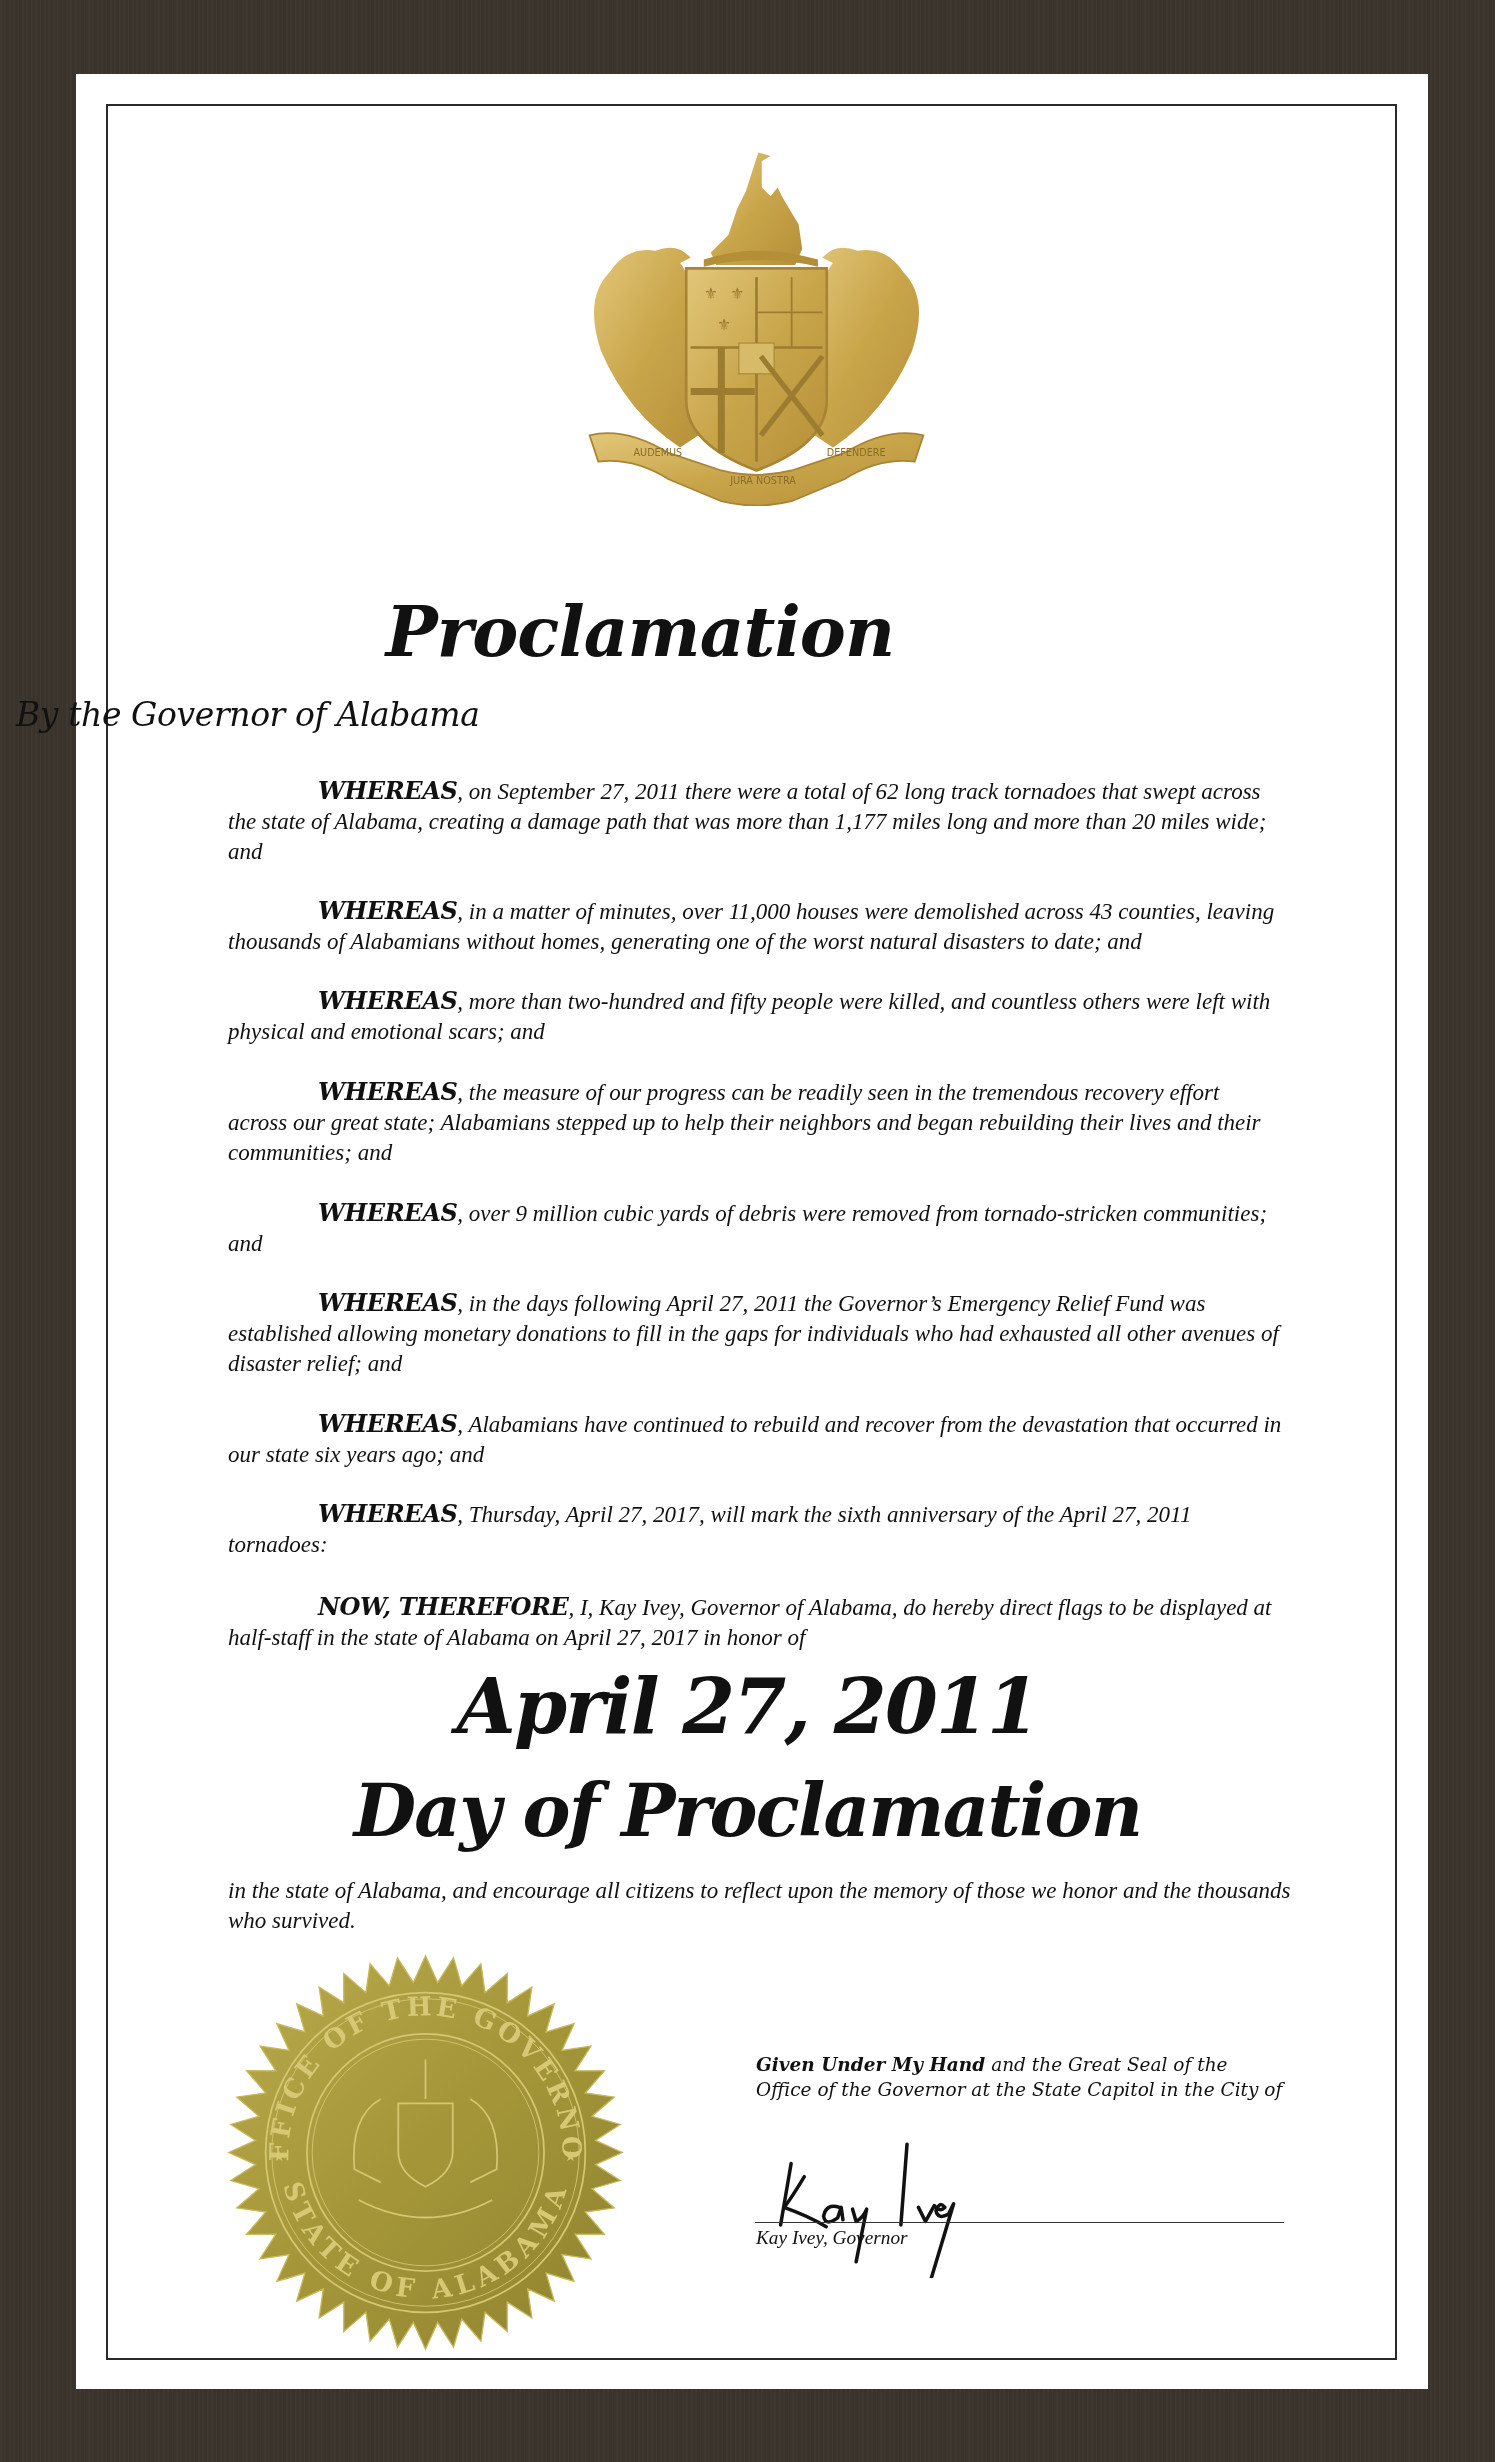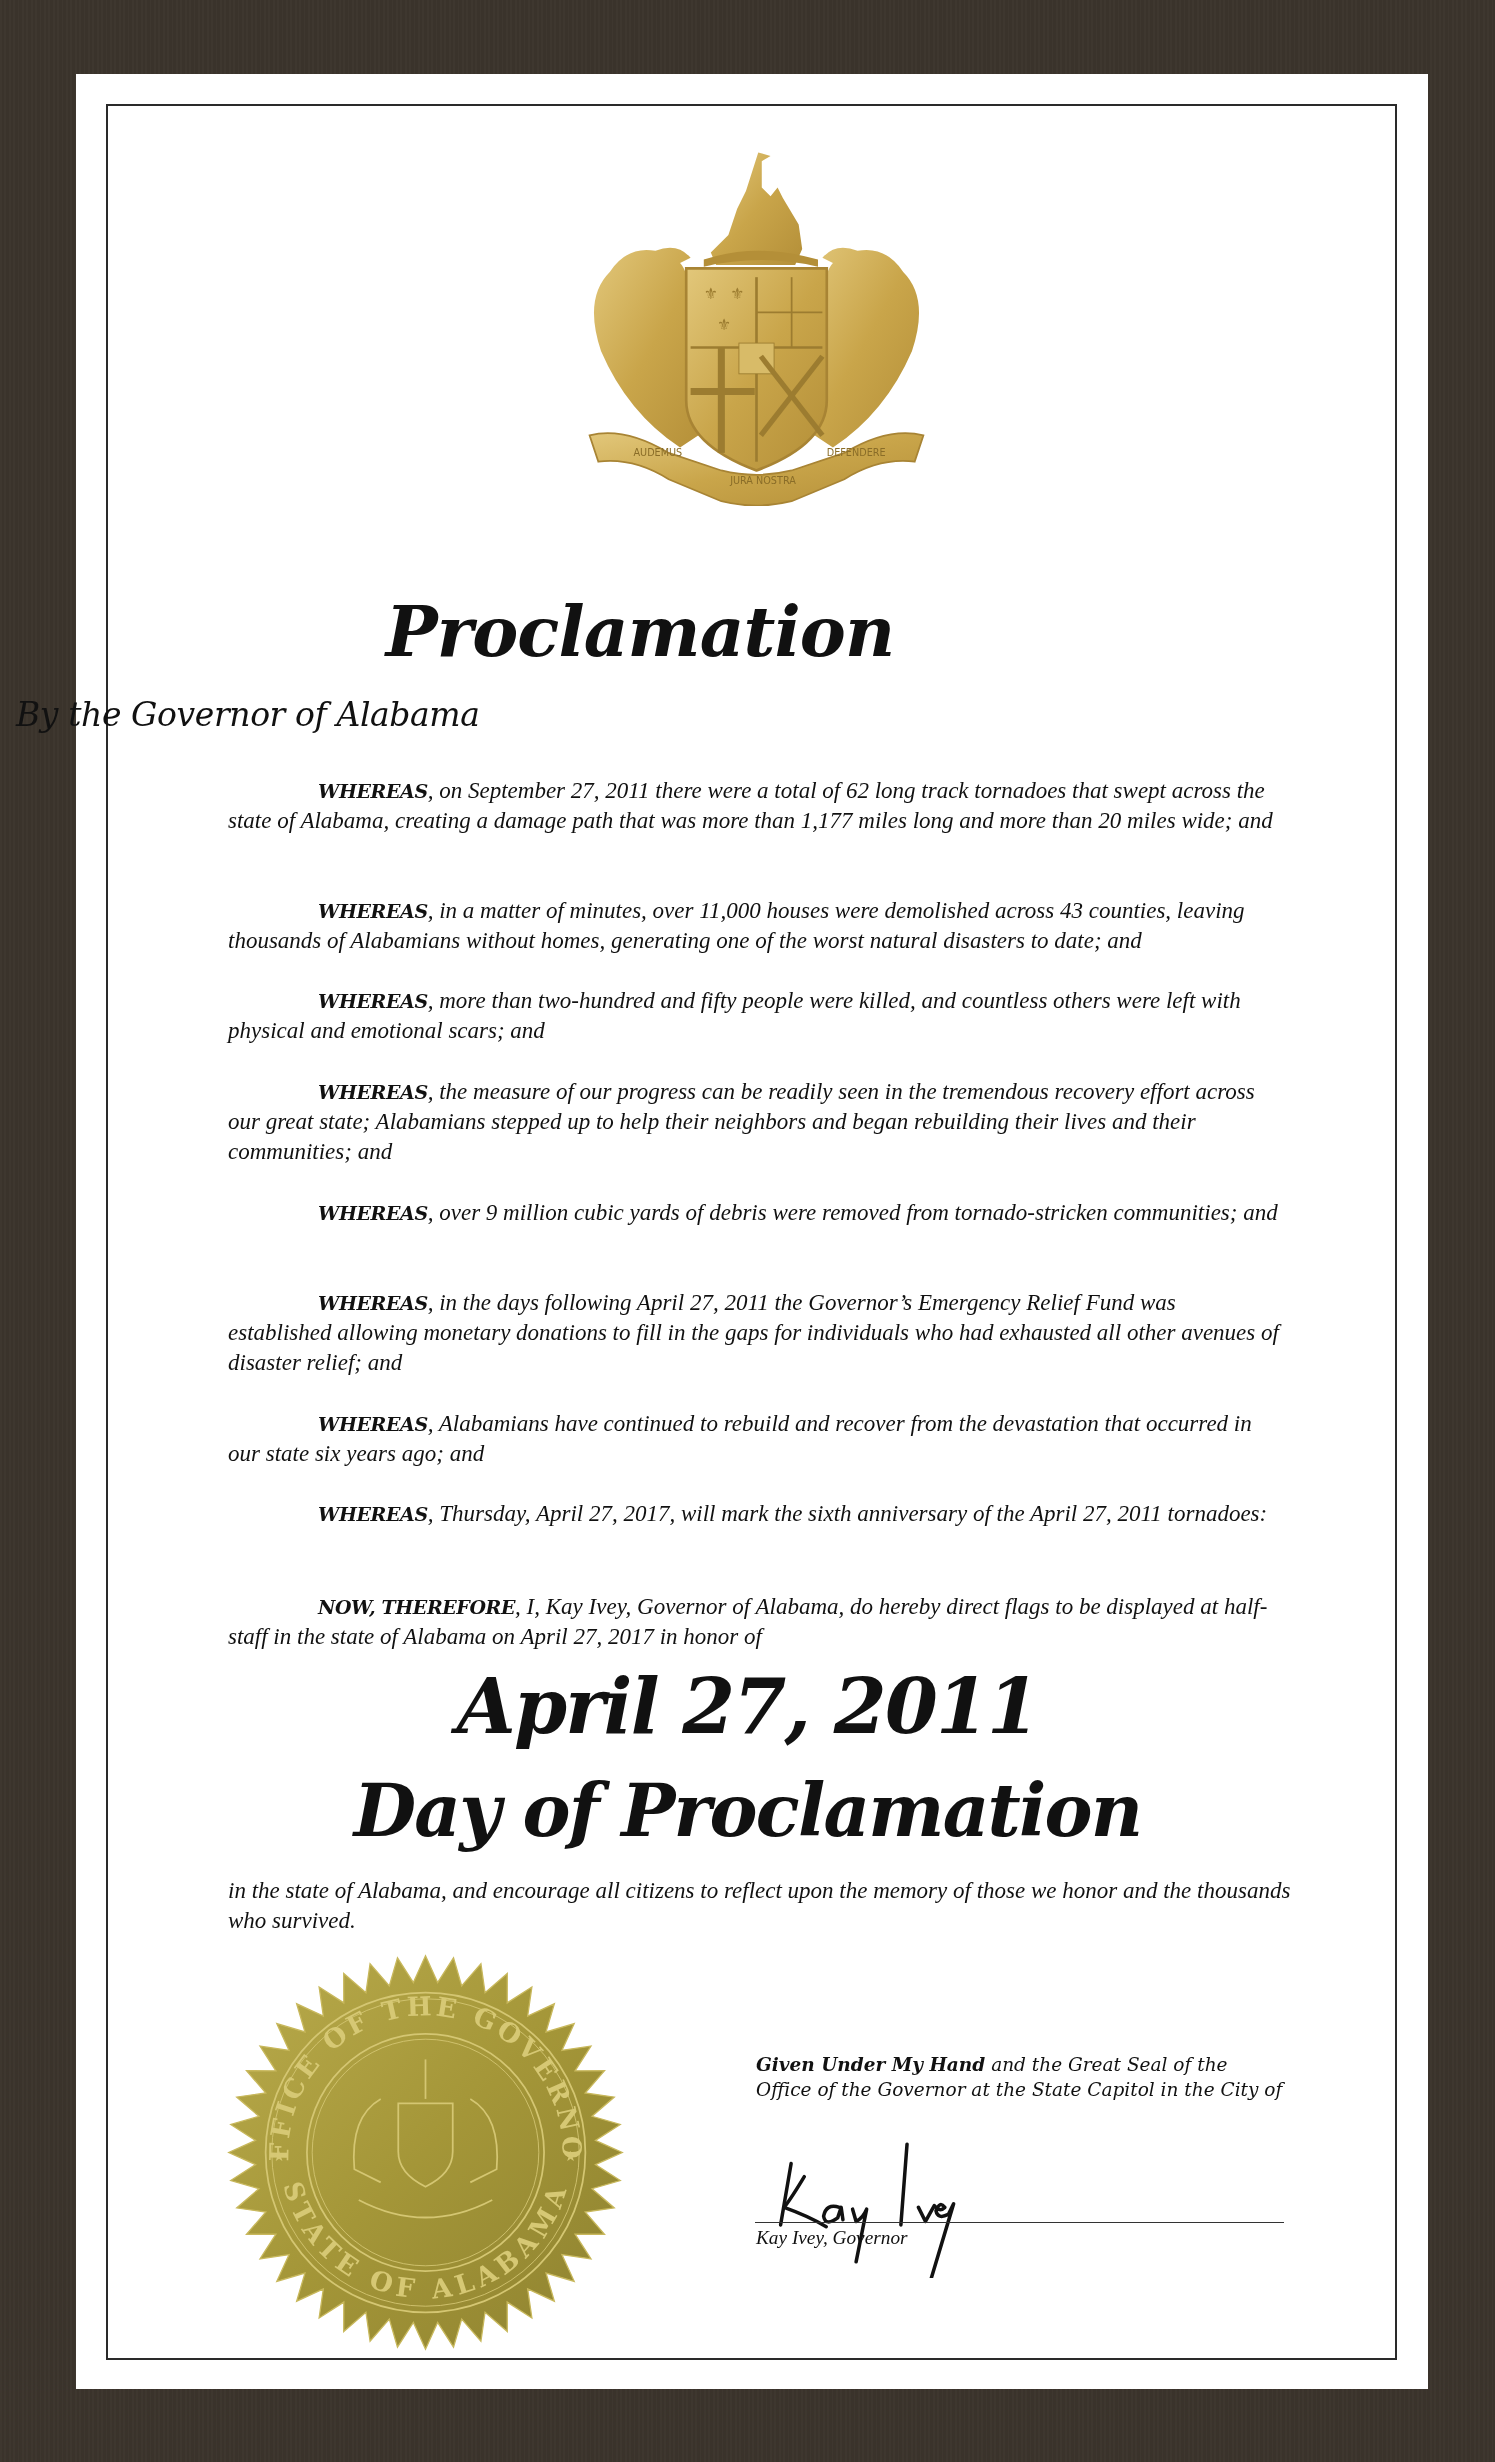--- a/index.html
+++ b/index.html
@@ -34,21 +34,21 @@
     font-family: "DejaVu Serif", serif; font-style: italic;
     font-size: 33px; color: #111; letter-spacing: -0.4px;
   }
   .body-text {
     left: 228px; width: 1064px;
     font-family: "Liberation Serif", serif; font-style: italic;
     font-size: 23px; line-height: 30px; color: #111;
     text-align: left;
   }
   .para { position: absolute; left: 228px; width: 1055px; text-indent: 90px; margin: 0; }
-  .para .kw { font-weight: bold; font-family: "DejaVu Serif", serif; font-size: 19px; letter-spacing: -0.4px; }
+  .para .kw { font-weight: bold; font-family: "DejaVu Serif", serif; font-size: 24px; letter-spacing: -0.4px; }
   .headline {
     left: 0; width: 1495px; text-align: center;
     font-family: "DejaVu Serif", serif; font-style: italic; font-weight: bold;
     color: #111;
   }
   .headline.h1 { top: 1662px; font-size: 76px; letter-spacing: -1.8px; }
   .headline.h2 { top: 1768px; font-size: 72px; letter-spacing: -1.8px; }
   .closing { position: absolute; left: 228px; width: 1064px; top: 1876px; text-indent: 0; margin: 0; }
   .seal { left: 227px; top: 1954px; width: 397px; height: 397px; }
   .given {

